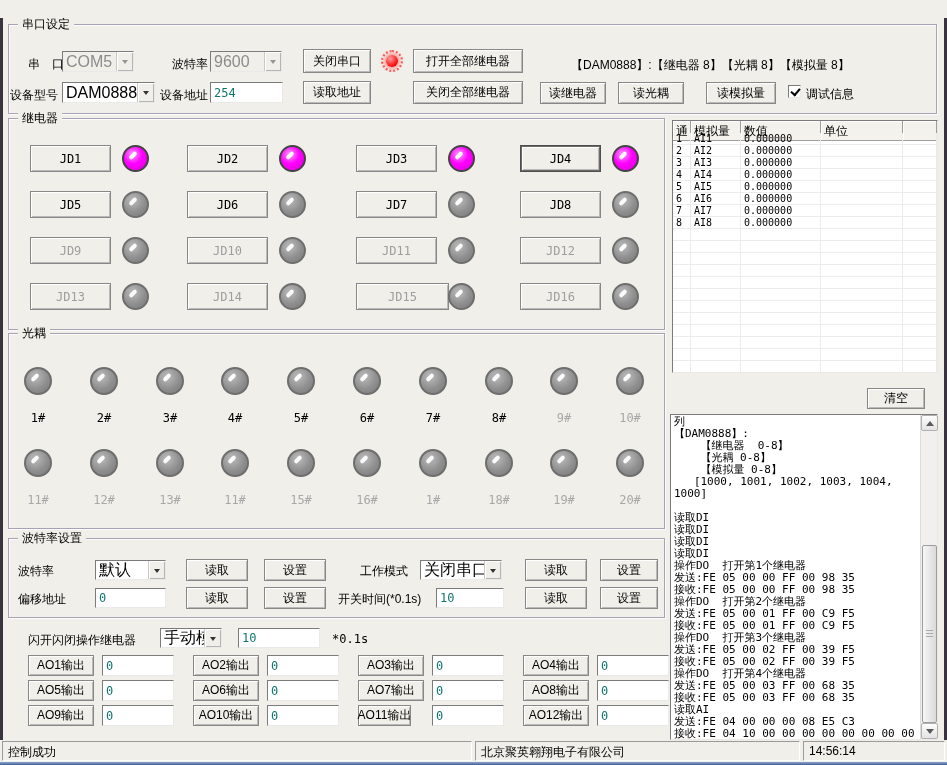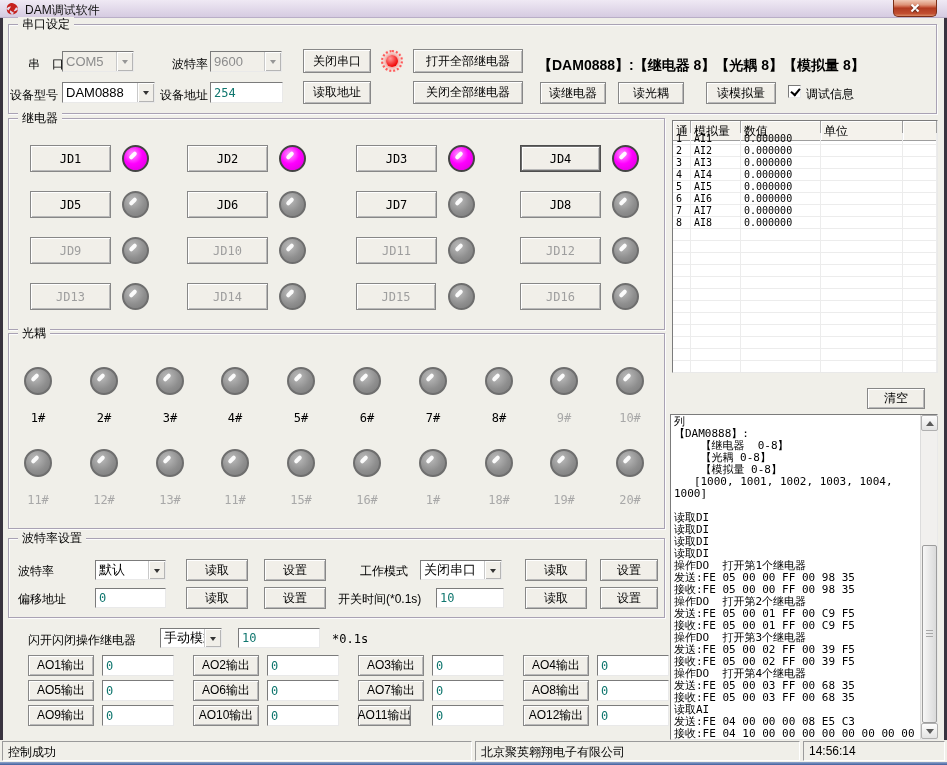--- a/index.html
+++ b/index.html
@@ -36,21 +36,21 @@
     font-size:12px;color:#000;display:flex;align-items:center;justify-content:center;
     white-space:nowrap;cursor:pointer;font-family:inherit;}
   .btn.disabled{color:#9e9e9e;}
   .btn.focused{box-shadow:inset 0 0 0 1px #6b6b6b, inset 2px 2px 0 #ffffff, inset -2px -2px 0 #b9b9b9;border-color:#4e4e4e;}
   .mono{font-family:"DejaVu Sans Mono","Liberation Mono",monospace;}
   .tin{position:absolute;background:#fff;border:1px solid;
     border-color:#7b7b7b #e9e9e9 #e9e9e9 #7b7b7b;
     font-size:12px;padding:0 3px;font-family:"DejaVu Sans Mono","Liberation Mono",monospace;color:#0f766e;outline:none;}
   .combo{position:absolute;background:#fff;border:1px solid;
     border-color:#7b7b7b #e9e9e9 #e9e9e9 #7b7b7b;display:flex;align-items:center;}
-  .combo .txt{flex:1;padding:0 3px;font-size:13px;overflow:hidden;white-space:nowrap;}
+  .combo .txt{flex:1;padding:0 3px;font-size:16px;overflow:hidden;white-space:nowrap;}
   .combo .drop{width:17px;align-self:stretch;background:#f1efe9;border-left:1px solid #c9c9c9;
     box-shadow:inset 1px 1px 0 #fff, inset -1px -1px 0 #b5b5b5;
     display:flex;align-items:center;justify-content:center;cursor:pointer;}
   .combo .drop i{width:0;height:0;border:3px solid transparent;border-top:4px solid #333;margin-top:4px;}
   .combo.disabled{background:#f1efe9;}
   .combo.disabled .txt{color:#8c8c8c;}
   .combo.disabled .drop i{border-top-color:#969696;}
   .cb{position:absolute;width:13px;height:13px;background:#fff;border:1px solid;
     border-color:#7b7b7b #e9e9e9 #e9e9e9 #7b7b7b;cursor:pointer;}
   .cb.checked::after{content:"";position:absolute;left:2px;top:2px;width:7px;height:4px;
@@ -61,21 +61,21 @@
     border-radius:2px;transform:rotate(45deg);opacity:.95;}
   .led-on{background:radial-gradient(circle at 38% 32%, #ff9cff 0%, #ff00ff 45%, #d900d9 100%);
     border:2px solid #434343;}
   .led-off{background:radial-gradient(circle at 38% 32%, #bcbcbc 0%, #8f8f8f 55%, #787878 100%);
     border:2px solid #6e6e6e;}
   .ind{position:absolute;width:22px;height:22px;border-radius:50%;border:2px dotted #ff5e5e;
     display:flex;align-items:center;justify-content:center;}
   .ind i{width:12px;height:12px;border-radius:50%;
     background:radial-gradient(circle at 35% 30%, #ff9a9a, #f00000 75%);
     box-shadow:0 0 4px 1px rgba(255,0,0,.55);}
-  .info-text{position:absolute;font-size:14px;font-weight:bold;white-space:nowrap;}
+  .info-text{position:absolute;font-size:12px;font-weight:normal;white-space:nowrap;margin-left:33px;}
   
   .atable{position:absolute;left:672px;top:120px;width:266px;height:253px;background:#fff;
     border:1px solid;border-color:#7b7b7b #e9e9e9 #e9e9e9 #7b7b7b;overflow:hidden;
     display:grid;grid-template-columns:18px 50px 80px 82px 1fr;grid-auto-rows:12px;align-content:start;}
   .ath{height:20px;background:#f4f2ec;border-right:1px solid #9e9e9e;border-bottom:1px solid #9e9e9e;
     box-shadow:inset 1px 1px 0 #fff;font-size:12px;padding:2px 2px 0 3px;overflow:hidden;white-space:nowrap;cursor:pointer;}
   .atd{height:12px;border-right:1px solid #ececec;border-bottom:1px solid #ececec;
     font-family:"DejaVu Sans Mono","Liberation Mono",monospace;font-size:10px;line-height:11px;
     padding:0 0 0 3px;overflow:hidden;white-space:nowrap;}
   
@@ -101,32 +101,20 @@
   
   .statusbar{position:absolute;left:0;top:740px;width:947px;height:22px;background:#f0efe9;}
   .spanel{position:absolute;top:1px;height:20px;border:1px solid;
     border-color:#9a9a9a #ffffff #ffffff #9a9a9a;font-size:12px;padding:2px 0 0 5px;white-space:nowrap;overflow:hidden;}
 </style>
 </head>
 <body>
 
 <div id="window">
 
-  <div class="titlebar">
-    <span class="app-icon">
-      <svg width="14" height="14" viewBox="0 0 32 32">
-        <path fill="#c6211f" d="M16 2C8.8 2 3.4 8 4.4 15c1.8-3.6 5.6-5.6 9.4-4.7L8 19.4c-1.8-.9-3-2.2-3.8-4C3.4 22.6 9 29 16 28c-3.6-1.8-5.6-5.6-4.7-9.4l9.1 5.8c-.9 1.8-2.2 3-4 3.8 7.2.8 13.6-5 12.6-12-1.8 3.6-5.6 5.6-9.4 4.7l5.8-9.1c1.8.9 3 2.2 3.8 4C30 8.6 23 3 16 2z"></path>
-      </svg>
-    </span>
-    <span class="title-text">DAM调试软件</span>
-    <div class="close-btn">
-        <i class="x1"></i>
-        <i class="x2"></i>
-      </div>
-  </div>
   <div class="edge-l"></div>
   <div class="edge-r"></div>
   <div class="edge-b"></div>
 
   <div class="grp" style="left:8px;top:24px;width:929px;height:90px;"></div>
   <span class="grp-label" style="left:18px;top:17px;">串口设定</span>
 
   <span class="lbl" style="left:28px;top:56px;">串　口</span>
   <div class="combo disabled" style="left:62px;top:51px;width:72px;height:21px;">
     <span class="txt">COM5</span>
@@ -189,21 +177,21 @@
       <button class="btn mono disabled" style="left: 187px; top: 237px; width: 81px; height: 27px;">JD10</button>
       <span class="led led-off" style="left: 279px; top: 237px;"></span>
       <button class="btn mono disabled" style="left: 356px; top: 237px; width: 81px; height: 27px;">JD11</button>
       <span class="led led-off" style="left: 448px; top: 237px;"></span>
       <button class="btn mono disabled" style="left: 520px; top: 237px; width: 81px; height: 27px;">JD12</button>
       <span class="led led-off" style="left: 612px; top: 237px;"></span>
       <button class="btn mono disabled" style="left: 30px; top: 283px; width: 81px; height: 27px;">JD13</button>
       <span class="led led-off" style="left: 122px; top: 283px;"></span>
       <button class="btn mono disabled" style="left: 187px; top: 283px; width: 81px; height: 27px;">JD14</button>
       <span class="led led-off" style="left: 279px; top: 283px;"></span>
-      <button class="btn mono disabled" style="left: 356px; top: 283px; width: 80px; height: 27px;">JD15</button>
+      <button class="btn mono disabled" style="left: 356px; top: 283px; width: 93px; height: 27px;">JD15</button>
       <span class="led led-off" style="left: 448px; top: 283px;"></span>
       <button class="btn mono disabled" style="left: 520px; top: 283px; width: 81px; height: 27px;">JD16</button>
       <span class="led led-off" style="left: 612px; top: 283px;"></span>
     </div>
 
   <div class="atable" id="analog-table">
       <div class="ath">通</div>
       <div class="ath">模拟量</div>
       <div class="ath">数值</div>
       <div class="ath">单位</div>

